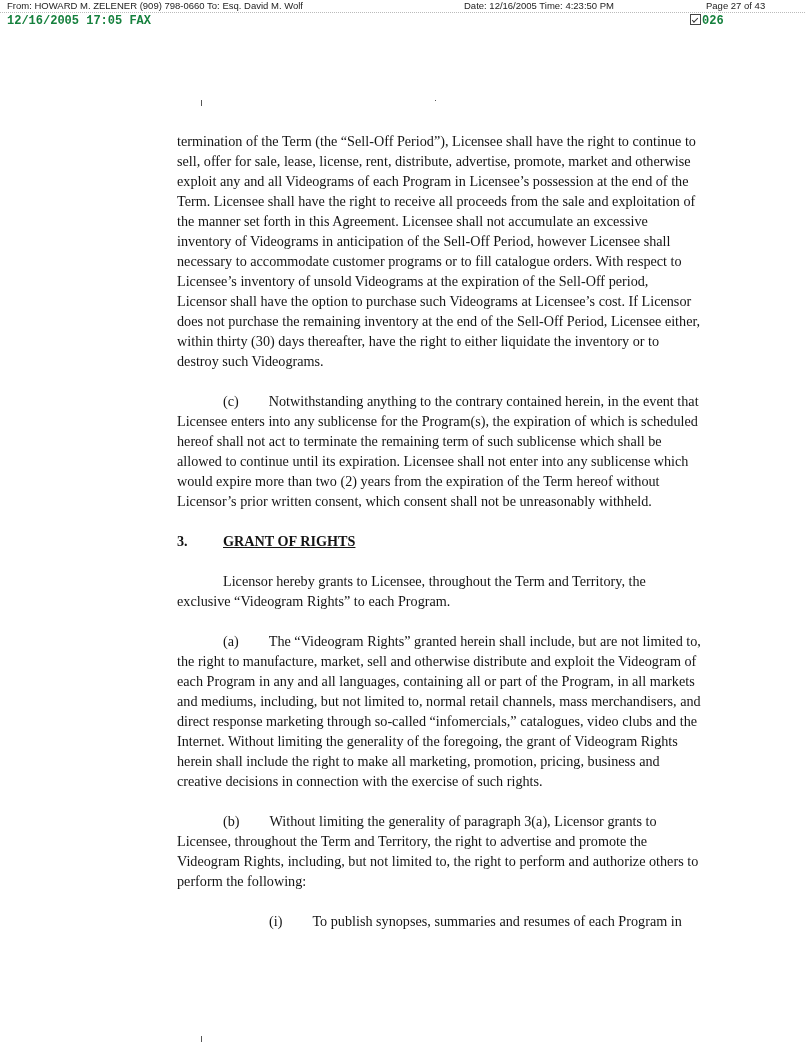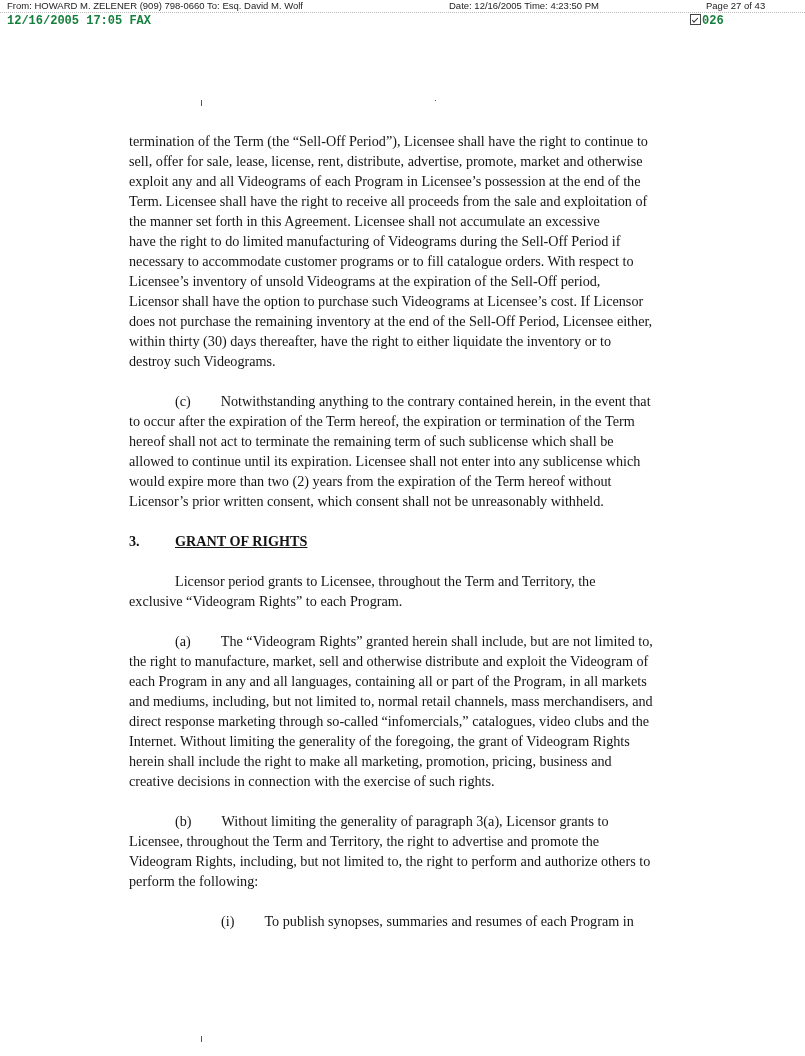--- a/index.html
+++ b/index.html
@@ -24,86 +24,86 @@
   }
   .fax-icon::after {
     content: ""; position: absolute; left: 1px; top: 3px; width: 5px; height: 2px;
     border-left: 1.5px solid #333; border-bottom: 1.5px solid #333; transform: rotate(-45deg);
   }
   .doc {
     position: absolute; left: 129px; top: 131px; width: 570px;
     font-family: "Liberation Serif", serif; font-size: 14.2px; line-height: 20px; color: #141414;
   }
   .doc p { margin: 0; }
-  .line { display: block; white-space: nowrap; }
+  .line { display: block; white-space: nowrap; margin-left: 48px; }
   .gap { height: 20px; }
   .indent1 { padding-left: 46px; }
   .label-gap { display: inline-block; width: 30px; }
   .sec-head { font-weight: bold; }
   .sec-num { display: inline-block; width: 46px; }
   .sec-title { text-decoration: underline; text-align: right; }
   .sub-i { padding-left: 92px; }
   .speck { position: absolute; background: #555; }
 </style>
 </head>
 <body>
 
 <div class="fax-line1">
   <span style="left:7px">From: HOWARD M. ZELENER  (909) 798-0660  To: Esq. David M. Wolf</span>
-  <span style="left:449px">Date: 12/16/2005  Time: 4:23:50 PM</span>
+  <span style="left:464px">Date: 12/16/2005  Time: 4:23:50 PM</span>
   <span style="left:706px">Page 27 of 43</span>
 </div>
 <div class="dotted"></div>
 <div class="fax-line2">
   <span style="left:7px">12/16/2005  17:05  FAX</span>
   <span style="left:690px"><span class="fax-icon" style="position:relative"></span><span style="position:relative">026</span></span>
 </div>
 
 <div class="speck" style="left:201px;top:100px;width:1px;height:6px;"></div>
 <div class="speck" style="left:435px;top:100px;width:1px;height:1px;"></div>
 <div class="speck" style="left:201px;top:1036px;width:1px;height:6px;"></div>
 
 <div class="doc">
 
   <p>
     <span class="line">termination of the Term (the “Sell-Off Period”), Licensee shall have the right to continue to</span>
     <span class="line">sell, offer for sale, lease, license, rent, distribute, advertise, promote, market and otherwise</span>
     <span class="line">exploit any and all Videograms of each Program in Licensee’s possession at the end of the</span>
     <span class="line">Term.  Licensee shall have the right to receive all proceeds from the sale and exploitation of</span>
     <span class="line">the manner set forth in this Agreement.  Licensee shall not accumulate an excessive</span>
-    <span class="line">have the right to do limited manufacturing of Videograms during the Sell-Off Period if</span>
+    <span class="line">inventory of Videograms in anticipation of the Sell-Off Period, however Licensee shall</span>
     <span class="line">necessary to accommodate customer programs or to fill catalogue orders.  With respect to</span>
     <span class="line">Licensee’s inventory of unsold Videograms at the expiration of the Sell-Off period,</span>
     <span class="line">Licensor shall have the option to purchase such Videograms at Licensee’s cost.  If Licensor</span>
     <span class="line">does not purchase the remaining inventory at the end of the Sell-Off Period, Licensee either,</span>
     <span class="line">within thirty (30) days thereafter, have the right to either liquidate the inventory or to</span>
     <span class="line">destroy such Videograms.</span>
   </p>
 
   <div class="gap"></div>
 
   <p>
     <span class="line indent1"><span>(c)</span><span class="label-gap"></span><span>Notwithstanding anything to the contrary contained herein, in the event that</span></span>
-    <span class="line">to occur after the expiration of the Term hereof, the expiration or termination of the Term</span>
+    <span class="line">Licensee enters into any sublicense for the Program(s), the expiration of which is scheduled</span>
     <span class="line">hereof shall not act to terminate the remaining term of such sublicense which shall be</span>
     <span class="line">allowed to continue until its expiration.  Licensee shall not enter into any sublicense which</span>
     <span class="line">would expire more than two (2) years from the expiration of the Term hereof without</span>
     <span class="line">Licensor’s prior written consent, which consent shall not be unreasonably withheld.</span>
   </p>
 
   <div class="gap"></div>
 
   <p class="sec-head">
     <span class="line"><span class="sec-num">3.</span><span class="sec-title">GRANT OF RIGHTS</span></span>
   </p>
 
   <div class="gap"></div>
 
   <p>
-    <span class="line indent1">Licensor period grants to Licensee, throughout the Term and Territory, the</span>
+    <span class="line indent1">Licensor hereby grants to Licensee, throughout the Term and Territory, the</span>
     <span class="line">exclusive “Videogram Rights” to each Program.</span>
   </p>
 
   <div class="gap"></div>
 
   <p>
     <span class="line indent1"><span>(a)</span><span class="label-gap"></span><span>The “Videogram Rights” granted herein shall include, but are not limited to,</span></span>
     <span class="line">the right to manufacture, market, sell and otherwise distribute and exploit the Videogram of</span>
     <span class="line">each Program in any and all languages, containing all or part of the Program, in all markets</span>
     <span class="line">and mediums, including, but not limited to, normal retail channels, mass merchandisers, and</span>

